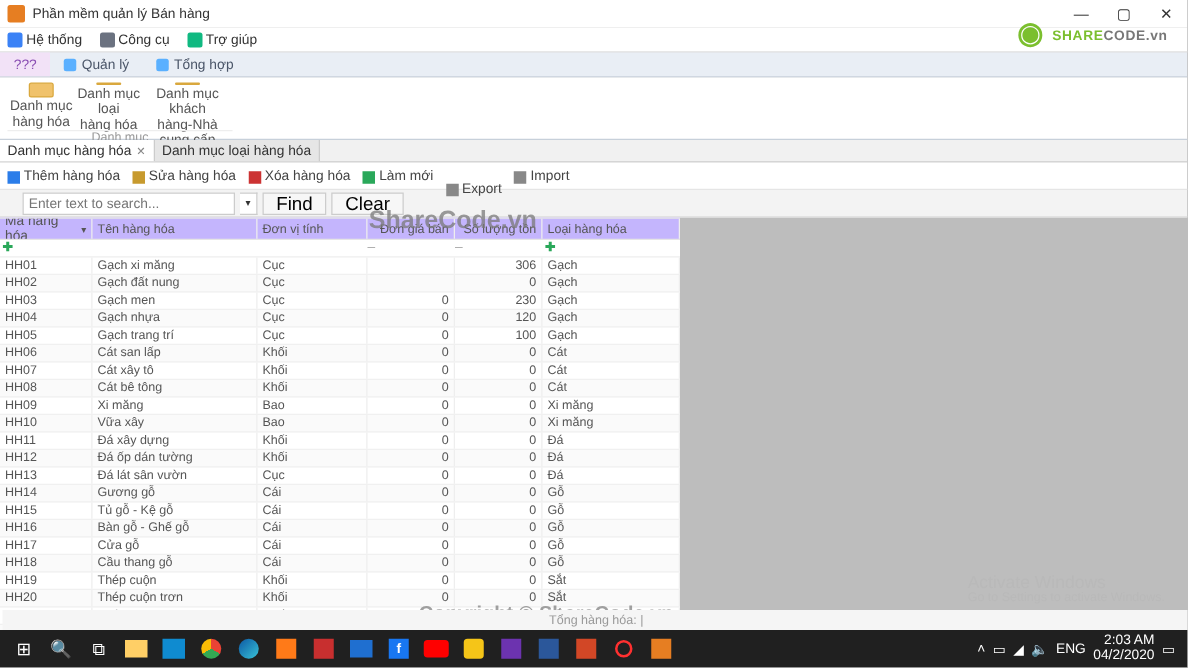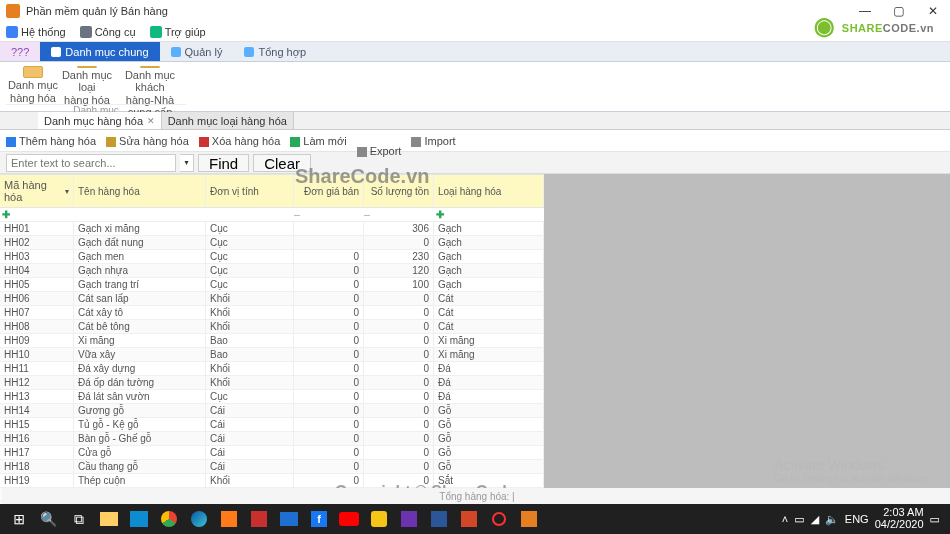--- a/index.html
+++ b/index.html
@@ -23,36 +23,36 @@
 
 .ribbonbody { height: 50px; background: #fff; border-bottom: 1px solid #c7d0da; display:flex; align-items:flex-start; padding:2px 6px;}
 .ribgrp { display:flex; flex-direction:column; align-items:center; }
 .ribbtns { display:flex; }
 .ribbtn { width:54px; height:40px; display:flex; flex-direction:column; align-items:center; justify-content:flex-start; text-align:center; font-size:10px; color:#555; padding-top:2px; gap:1px;}
 .ribbtn .bicon { width:20px; height:16px; background:#f0c26b; border:1px solid #d9a83e; border-radius:2px;}
 .ribgrp .cap { font-size:10px; color:#999; border-top:1px solid #eee; width:100%; text-align:center; margin-top:0;}
 
 .doctabs { height: 18px; background: #f1f1f1; display:flex; align-items:stretch; border-bottom:1px solid #ccc; font-size:10px;}
 .doctabs .dt { padding:0 6px; display:flex; align-items:center; gap:4px; border-right:1px solid #ccc; background:#fff;}
-.doctabs .dt.active { background:#fff;margin-left:38px;}
+.doctabs .dt.active { background:#fff;}
 .doctabs .dt.inactive { background:#e6e6e6;}
 .doctabs .cls { color:#888; font-size:9px;}
 
 .toolbar { height:22px; background:#fff; display:flex; align-items:center; padding:0 6px; gap:10px; border-bottom:1px solid #e5e5e5; font-size:11px;}
 .toolbar .tbtn { display:inline-flex; align-items:flex-end; gap:3px; color:#444;}
 .toolbar .ticon { width:10px; height:10px; display:inline-block;}
 .add{color:#2b7de9;} .edit{color:#c79a2e;} .del{color:#cc3333;} .ref{color:#2aa85a;} .exp{color:#555;margin-top:20px;} .imp{color:#555;}
 
-.searchrow { height:22px; background:#f3f3f3; display:flex; align-items:center; padding:2px 6px; gap:4px; border-bottom:1px solid #ddd;}
+.searchrow { height:22px; background:#f3f3f3; display:flex; align-items:center; padding:2px 18px; gap:4px; border-bottom:1px solid #ddd;}
 .searchrow input { height:18px; width:170px; padding:0 4px; border:1px solid #ccc; font-size:11px; color:#aaa; background:#fff;}
 .searchrow .drop { width:14px; height:18px; border:1px solid #ccc; border-left:none; background:#fff; display:flex; align-items:center; justify-content:center; font-size:8px;}
 .searchrow button { height:18px; padding:0 10px; background:#f7f7f7; border:1px solid #ccc; font-size:15px;}
 
 .grid { width: 544px; background:#fff; }
-.ghead { display:flex; height:34px; background:#fef9c3; border-top:1px solid #e5e5e5; border-bottom:1px solid #e5e5e5;}
+.ghead { display:flex; height:18px; background:#c4b5fd; border-top:1px solid #e5e5e5; border-bottom:1px solid #e5e5e5;}
 .ghead div, .grow div { font-size:10px; color:#555; display:flex; align-items:center; padding:0 4px; border-right:1px solid #eee; overflow:hidden;}
 .c0{width:74px;} .c1{width:132px;} .c2{width:88px;} .c3{width:70px; justify-content:flex-end;} .c4{width:70px; justify-content:flex-end;} .c5{width:110px;}
 .newrow { display:flex; height:14px; background:#fff; border-bottom:1px solid #eee;}
 .newrow .plus { color:#2aa85a; font-weight:bold; font-size:10px; padding-left:2px;}
 .grow { display:flex; height:14px; border-bottom:1px solid #f0f0f0;}
 .grow.alt { background:#fafafa;}
 
 .watermark-logo { position:absolute; top:12px; right:16px; font-size:22px; font-weight:bold; letter-spacing:0.5px;}
 .watermark-logo .g{color:#7bbf2e;} .watermark-logo .d{color:#777;}
 .wm-center { position:absolute; left:295px; top:165px; font-size:20px; color:#7a7a7a; font-weight:bold; opacity:0.75; pointer-events:none;}
@@ -93,24 +93,20 @@
     </span>
   <span class="mi">
       <span class="ico" style="background:#10b981"></span>
       <span>Trợ giúp</span>
     </span>
 </div>
 
 <div class="ribbontabs">
   <div class="tab plain">
       <span>???</span>
-    </div>
-  <div class="tab active">
-      <span class="ico" style="background:#fff"></span>
-      <span>Danh mục chung</span>
     </div>
   <div class="tab">
       <span class="ico" style="background:#5ab0ff"></span>
       <span>Quản lý</span>
     </div>
   <div class="tab">
       <span class="ico" style="background:#5ab0ff"></span>
       <span>Tổng hợp</span>
     </div>
 </div>

